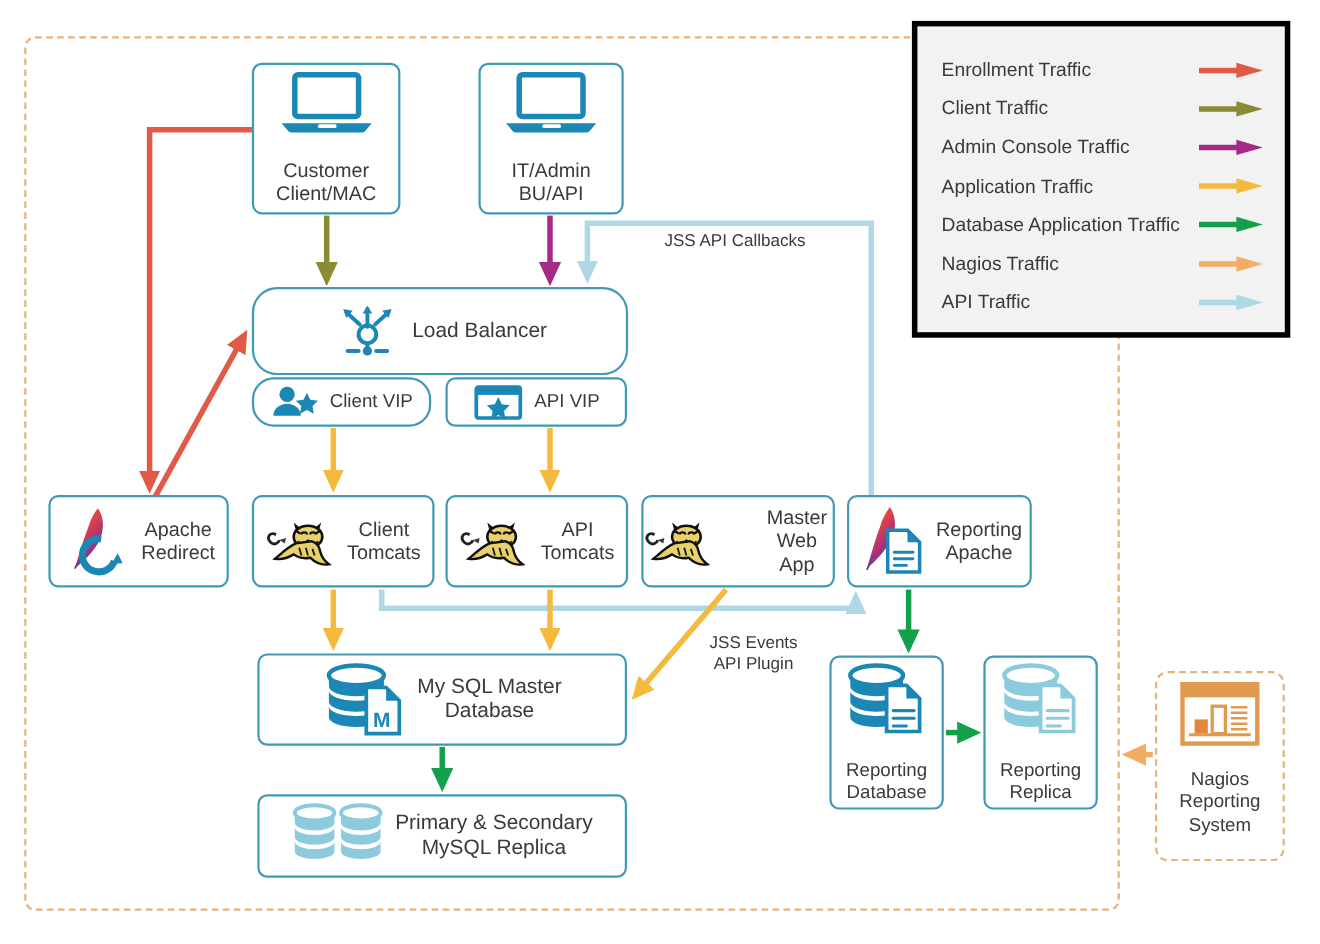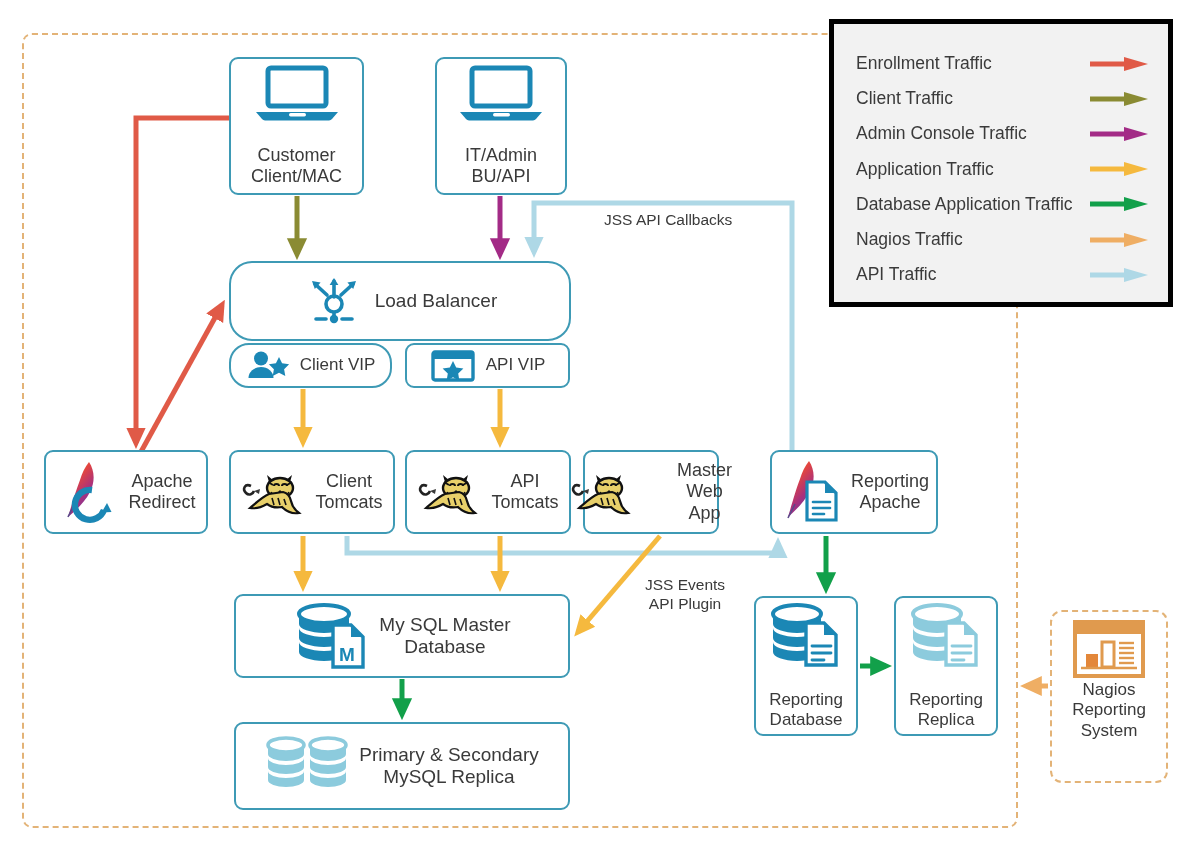--- a/index.html
+++ b/index.html
@@ -53,24 +53,24 @@
 
   
   #n-customer{left:229px;top:57px;width:135px;height:138px;font-size:18px;}
   #n-itadmin{left:435px;top:57px;width:132px;height:138px;font-size:18px;}
   #n-lb{left:229px;top:261px;width:342px;height:80px;font-size:19px;border-radius:23px;}
   #n-clientvip{left:229px;top:343px;width:163px;height:45px;font-size:17px;border-radius:20px;}
   #n-apivip{left:405px;top:343px;width:165px;height:45px;font-size:17px;text-align:right;}
   #n-apache{left:44px;top:450px;width:164px;height:84px;font-size:18px;}
   #n-clienttom{left:229px;top:450px;width:166px;height:84px;font-size:18px;}
   #n-apitom{left:405px;top:450px;width:166px;height:84px;font-size:18px;}
-  #n-masterweb{left:583px;top:450px;width:136px;height:84px;font-size:18px;gap:33px;}
+  #n-masterweb{left:583px;top:450px;width:176px;height:84px;font-size:18px;gap:33px;}
   #n-repapache{left:770px;top:450px;width:168px;height:84px;font-size:18px;}
   #n-sqlmaster{left:234px;top:594px;width:336px;height:84px;font-size:19px;}
-  #n-sqlreplica{left:234px;top:722px;width:336px;height:88px;font-size:19px;}
+  #n-sqlreplica{left:234px;top:722px;width:336px;height:76px;font-size:19px;}
   #n-repdb{left:754px;top:596px;width:104px;height:140px;font-size:17px;}
   #n-reprep{left:894px;top:596px;width:104px;height:140px;font-size:17px;}
   #n-nagios{
     position:absolute;left:1058px;top:618px;width:102px;height:158px;
     display:flex;flex-direction:column;align-items:center;justify-content:flex-start;
     text-align:center;font-size:17px;line-height:1.2;color:#3a3a3a;
   }
 
   
   .node.horiz .lbl{margin-left:10px;}
@@ -411,21 +411,21 @@
       <rect x="31" y="24" width="12" height="25" fill="none" stroke="#E09A4E" stroke-width="3"></rect>
       <g stroke="#E09A4E" stroke-width="2.4">
         <line x1="48" y1="25" x2="63" y2="25"></line>
         <line x1="48" y1="30" x2="63" y2="30"></line>
         <line x1="48" y1="35" x2="63" y2="35"></line>
         <line x1="48" y1="40" x2="63" y2="40"></line>
         <line x1="48" y1="45" x2="63" y2="45"></line>
       </g>
       <line x1="10" y1="50" x2="66" y2="50" stroke="#E09A4E" stroke-width="2.6"></line>
     </svg>
-    <span class="lbl" style="white-space:pre-line;margin-top:0;">Nagios
+    <span class="lbl" style="white-space:pre-line;margin-top:19px;">Nagios
 Reporting
 System</span>
   </div>
 
   <div id="legend">
 
     <div class="legend-row">
       <span class="legend-text">Enrollment Traffic</span>
       <svg class="legend-arrow" viewBox="0 0 62 16">
         <line x1="2" y1="8" x2="40" y2="8" stroke="#E05A47" stroke-width="5"></line>

